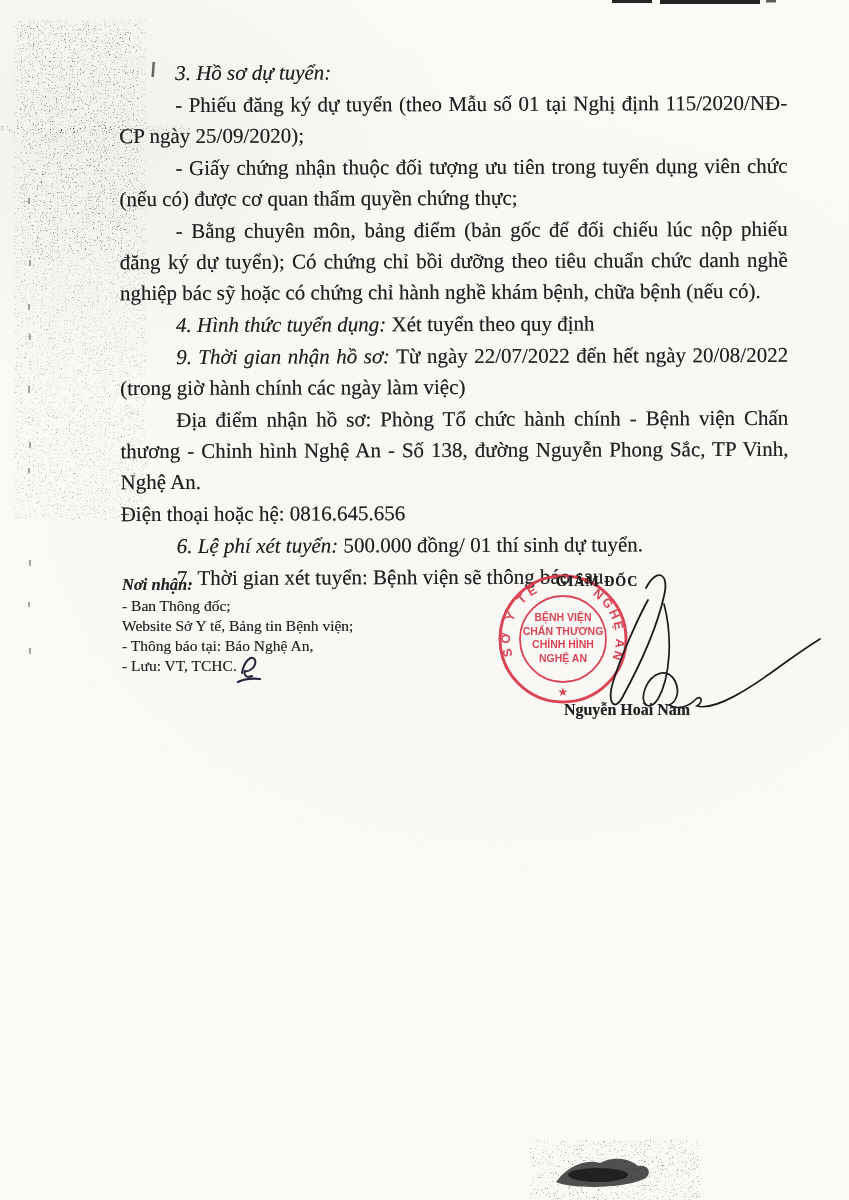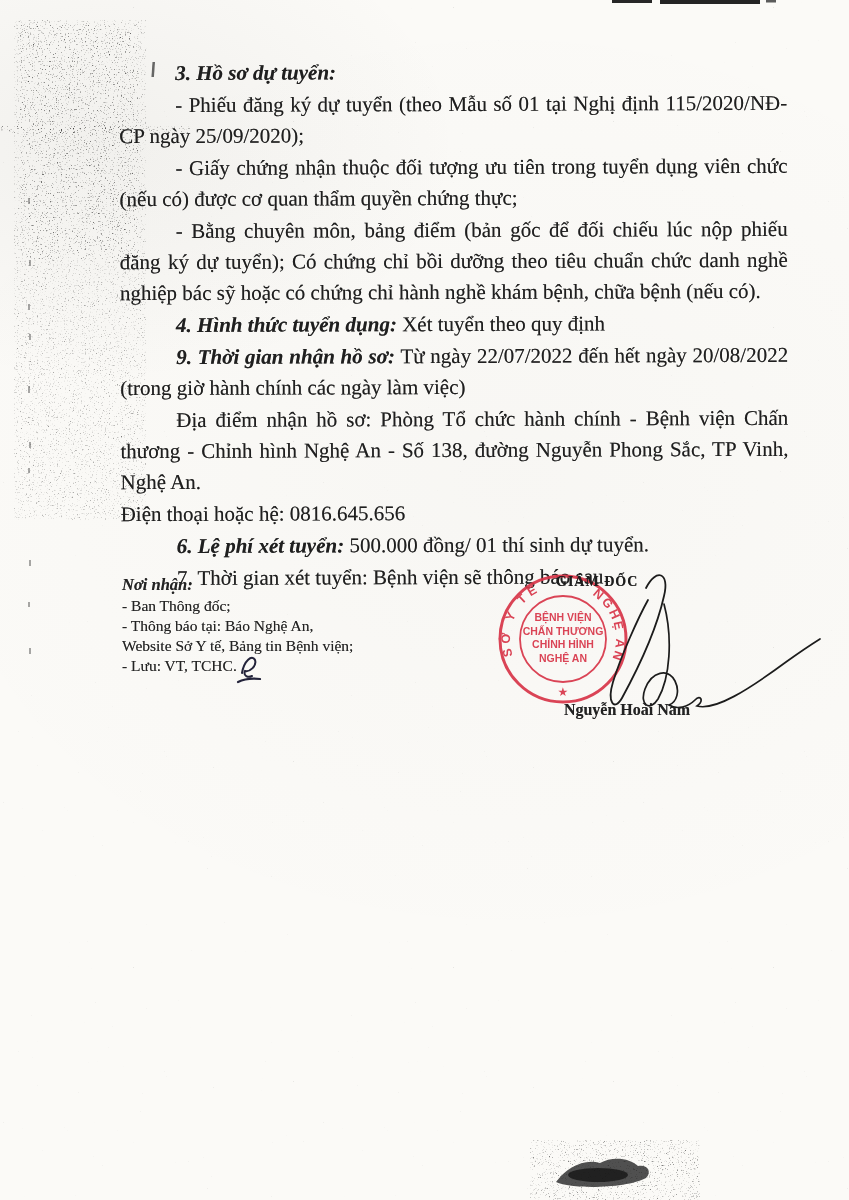--- a/index.html
+++ b/index.html
@@ -17,21 +17,21 @@
   }
   
   .doc-body{
     position:absolute;left:120px;top:57px;width:668px;
     font-size:21px;line-height:31px;color:#1f1f1f;
     transform:rotate(-0.2deg);
     text-shadow:0 0 0.6px rgba(25,25,25,0.55);
   }
   .doc-body p{margin:0 0 1px 0;text-indent:56px;text-align:justify;}
   .doc-body p.noindent{text-indent:0;}
-  .lbl{font-weight:bold;font-style:italic;}
+  .lbl{font-weight:normal;font-style:italic;}
   .lbl-b{font-weight:normal;}
   
   .recipients{
     position:absolute;left:122px;top:575px;width:260px;
     font-size:15.5px;line-height:20px;color:#242424;
     text-shadow:0 0 0.5px rgba(25,25,25,0.5);
   }
   .recipients .rec-title{font-weight:bold;font-style:italic;font-size:16.5px;margin-bottom:1px;}
   .recipients div{margin:0;}
   
@@ -69,22 +69,22 @@
     <p><span class="lbl">9. Thời gian nhận hồ sơ:</span> <span>Từ ngày 22/07/2022 đến hết ngày 20/08/2022 (trong giờ hành chính các ngày làm việc)</span></p>
     <p><span>Địa điểm nhận hồ sơ: Phòng Tổ chức hành chính - Bệnh viện Chấn thương - Chỉnh hình Nghệ An - Số 138, đường Nguyễn Phong Sắc, TP Vinh, Nghệ An.</span></p>
     <p class="noindent"><span>Điện thoại hoặc hệ: 0816.645.656</span></p>
     <p><span class="lbl">6. Lệ phí xét tuyển:</span> <span>500.000 đồng/ 01 thí sinh dự tuyển.</span></p>
     <p><span class="lbl-b">7. Thời gian xét tuyển:</span> <span>Bệnh viện sẽ thông báo sau</span></p>
   </div>
 
   <div class="recipients text-layer">
     <div class="rec-title">Nơi nhận:</div>
     <div>- Ban Thông đốc;</div>
+    <div>Website Sở Y tế, Bảng tin Bệnh viện;</div>
     <div>- Thông báo tại: Báo Nghệ An,</div>
-    <div>Website Sở Y tế, Bảng tin Bệnh viện;</div>
     <div>- Lưu: VT, TCHC.</div>
   </div>
 
   <svg class="luu-mark text-layer" width="32" height="38" viewBox="0 0 32 38">
     <path d="M 7,23 C 9,11 17,4 20,10 C 22,16 15,22 10,21 C 8,26 13,28 17,26" fill="none" stroke="#23233a" stroke-width="2" stroke-linecap="round"></path>
     <path d="M 3,32 C 9,29 17,28 25,29" fill="none" stroke="#23233a" stroke-width="2.2" stroke-linecap="round"></path>
   </svg>
 
   <div class="sig-block sig-layer">
     <svg class="sig-svg" width="370" height="200" viewBox="0 0 370 200">

